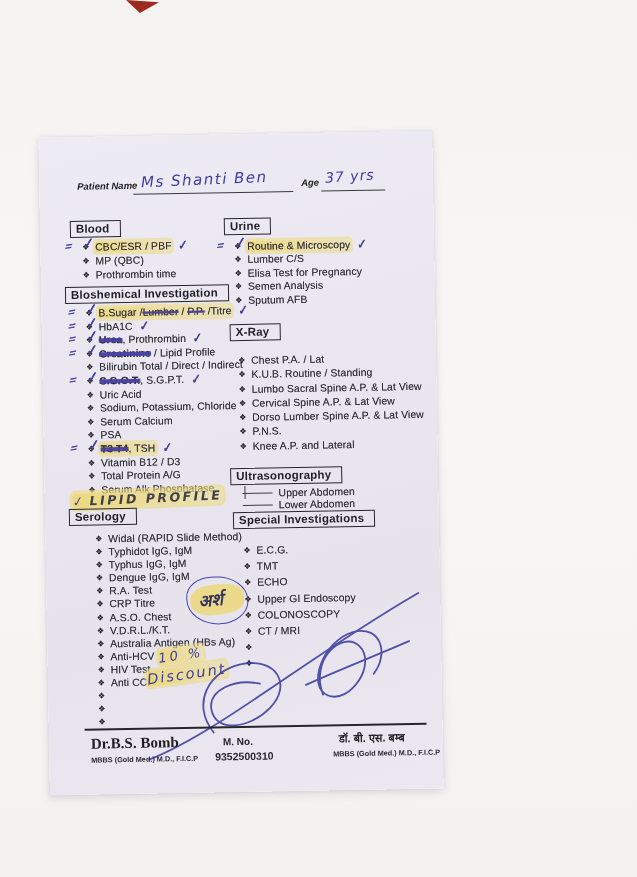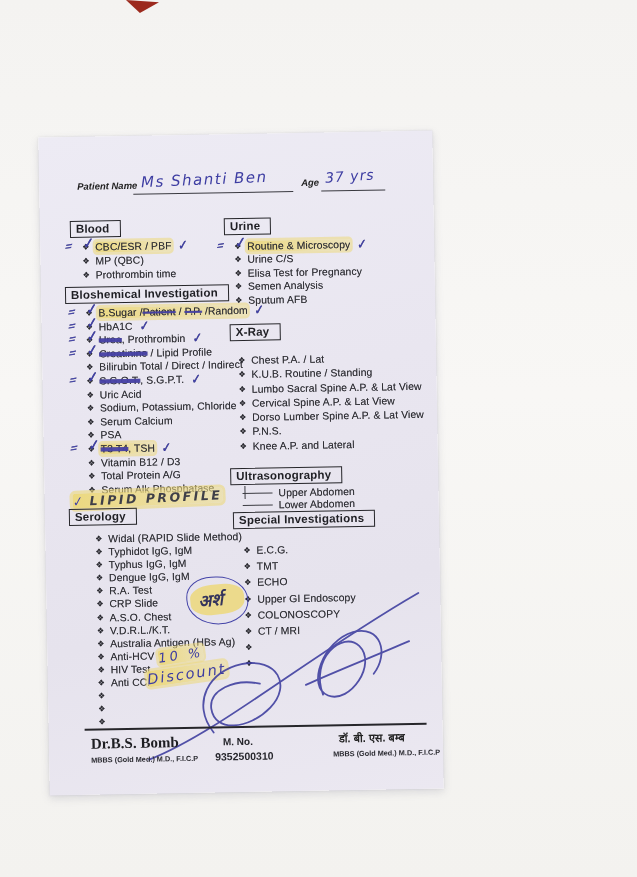--- a/index.html
+++ b/index.html
@@ -18,21 +18,21 @@
   .list{margin-top:4px;}
   .item{position:relative;white-space:nowrap;font-size:10.4px;color:#2e2e33;
        line-height:var(--lh,13.5px);height:var(--lh,13.5px);
        text-shadow:0 0 .5px rgba(40,40,50,.55);}
   .bullet{display:inline-block;width:13px;font-size:8px;color:#2a2a30;vertical-align:1px;}
   .lab{letter-spacing:.1px;}
   .hl>.lab{background:linear-gradient(90deg,rgba(236,216,122,.9),rgba(238,222,140,.55));
        box-shadow:0 0 0 2.5px rgba(236,216,122,.55);border-radius:2px;}
   .strike{text-decoration:line-through;text-decoration-color:rgba(72,66,172,.9);
        text-decoration-thickness:1.6px;}
-  .heavy{text-decoration-thickness:4px;}
+  .heavy{text-decoration-thickness:4px;font-weight:bold;}
   .ck{display:inline-block;color:#4040a6;font-weight:bold;
        transform:rotate(-12deg) skewX(-10deg);}
   .bck{position:absolute;left:1px;top:-4px;font-size:13px;}
   .tail{margin-left:7px;font-size:11.5px;}
   .mmark{position:absolute;left:-17px;top:-1px;color:#4646aa;font-weight:bold;
        font-size:11px;transform:skewX(-25deg) rotate(-8deg);letter-spacing:-1px;}
   
   .pn-label{position:absolute;left:38px;top:44px;font-size:9.5px;font-weight:bold;
        font-style:italic;color:#222;}
   .pn-line{position:absolute;left:94px;top:58px;width:160px;border-bottom:1.3px solid #3a3a40;}
@@ -108,21 +108,21 @@
     <div class="list">
         <div class="item hl"><span class="mmark">=</span><span class="bullet">❖</span><span class="ck bck">✓</span><span class="lab"><span>CBC/ESR / PBF</span></span><span class="ck tail">✓</span></div>
         <div class="item"><span class="bullet">❖</span><span class="lab"><span>MP (QBC)</span></span></div>
         <div class="item"><span class="bullet">❖</span><span class="lab"><span>Prothrombin time</span></span></div>
       </div>
   </div>
 
   <div class="sec" id="sec-biochem">
     <div class="secbox">Bloshemical Investigation</div>
     <div class="list">
-        <div class="item hl"><span class="mmark">=</span><span class="bullet">❖</span><span class="ck bck">✓</span><span class="lab"><span>B.Sugar /</span><span class="strike">Patient</span><span> / </span><span class="strike">P.P.</span><span> /Random</span></span><span class="ck tail">✓</span></div>
+        <div class="item hl"><span class="mmark">=</span><span class="bullet">❖</span><span class="ck bck">✓</span><span class="lab"><span>B.Sugar /</span><span class="strike">Lumber</span><span> / </span><span class="strike">P.P.</span><span> /Titre</span></span><span class="ck tail">✓</span></div>
         <div class="item"><span class="mmark">=</span><span class="bullet">❖</span><span class="ck bck">✓</span><span class="lab"><span>HbA1C</span></span><span class="ck tail">✓</span></div>
         <div class="item"><span class="mmark">=</span><span class="bullet">❖</span><span class="ck bck">✓</span><span class="lab"><span class="strike heavy">Urea</span><span>, Prothrombin</span></span><span class="ck tail">✓</span></div>
         <div class="item"><span class="mmark">=</span><span class="bullet">❖</span><span class="ck bck">✓</span><span class="lab"><span class="strike heavy">Creatinine</span><span> / Lipid Profile</span></span></div>
         <div class="item"><span class="bullet">❖</span><span class="lab"><span>Bilirubin Total / Direct / Indirect</span></span></div>
         <div class="item"><span class="mmark">=</span><span class="bullet">❖</span><span class="ck bck">✓</span><span class="lab"><span class="strike heavy">S.G.O.T.</span><span>, S.G.P.T.</span></span><span class="ck tail">✓</span></div>
         <div class="item"><span class="bullet">❖</span><span class="lab"><span>Uric Acid</span></span></div>
         <div class="item"><span class="bullet">❖</span><span class="lab"><span>Sodium, Potassium, Chloride</span></span></div>
         <div class="item"><span class="bullet">❖</span><span class="lab"><span>Serum Calcium</span></span></div>
         <div class="item"><span class="bullet">❖</span><span class="lab"><span>PSA</span></span></div>
         <div class="item hl"><span class="mmark">=</span><span class="bullet">❖</span><span class="ck bck">✓</span><span class="lab"><span class="strike heavy">T3 T4</span><span>, TSH</span></span><span class="ck tail">✓</span></div>
@@ -135,38 +135,38 @@
   <div class="lipid"><span class="ck">✓</span><span>LIPID PROFILE</span></div>
 
   <div class="sec" id="sec-serology">
     <div class="secbox">Serology</div>
     <div class="list">
         <div class="item"><span class="bullet">❖</span><span class="lab"><span>Widal (RAPID Slide Method)</span></span></div>
         <div class="item"><span class="bullet">❖</span><span class="lab"><span>Typhidot IgG, IgM</span></span></div>
         <div class="item"><span class="bullet">❖</span><span class="lab"><span>Typhus IgG, IgM</span></span></div>
         <div class="item"><span class="bullet">❖</span><span class="lab"><span>Dengue IgG, IgM</span></span></div>
         <div class="item"><span class="bullet">❖</span><span class="lab"><span>R.A. Test</span></span></div>
-        <div class="item"><span class="bullet">❖</span><span class="lab"><span>CRP Slide</span></span></div>
+        <div class="item"><span class="bullet">❖</span><span class="lab"><span>CRP Titre</span></span></div>
         <div class="item"><span class="bullet">❖</span><span class="lab"><span>A.S.O. Chest</span></span></div>
         <div class="item"><span class="bullet">❖</span><span class="lab"><span>V.D.R.L./K.T.</span></span></div>
         <div class="item"><span class="bullet">❖</span><span class="lab"><span>Australia Antigen (HBs Ag)</span></span></div>
         <div class="item"><span class="bullet">❖</span><span class="lab"><span>Anti-HCV</span></span></div>
         <div class="item"><span class="bullet">❖</span><span class="lab"><span>HIV Test</span></span></div>
         <div class="item"><span class="bullet">❖</span><span class="lab"><span>Anti CCP</span></span></div>
         <div class="item"><span class="bullet">❖</span><span class="lab"><span></span></span></div>
         <div class="item"><span class="bullet">❖</span><span class="lab"><span></span></span></div>
         <div class="item"><span class="bullet">❖</span><span class="lab"><span></span></span></div>
       </div>
   </div>
 
   <div class="sec" id="sec-urine">
     <div class="secbox">Urine</div>
     <div class="list">
         <div class="item hl"><span class="mmark">=</span><span class="bullet">❖</span><span class="ck bck">✓</span><span class="lab"><span>Routine &amp; Microscopy</span></span><span class="ck tail">✓</span></div>
-        <div class="item"><span class="bullet">❖</span><span class="lab"><span>Urine C/S</span></span></div>
+        <div class="item"><span class="bullet">❖</span><span class="lab"><span>Lumber C/S</span></span></div>
         <div class="item"><span class="bullet">❖</span><span class="lab"><span>Elisa Test for Pregnancy</span></span></div>
         <div class="item"><span class="bullet">❖</span><span class="lab"><span>Semen Analysis</span></span></div>
         <div class="item"><span class="bullet">❖</span><span class="lab"><span>Sputum AFB</span></span></div>
       </div>
   </div>
 
   <div class="sec" id="sec-xray">
     <div class="secbox">X-Ray</div>
     <div class="list">
         <div class="item"><span class="bullet">❖</span><span class="lab"><span>Chest P.A. / Lat</span></span></div>

